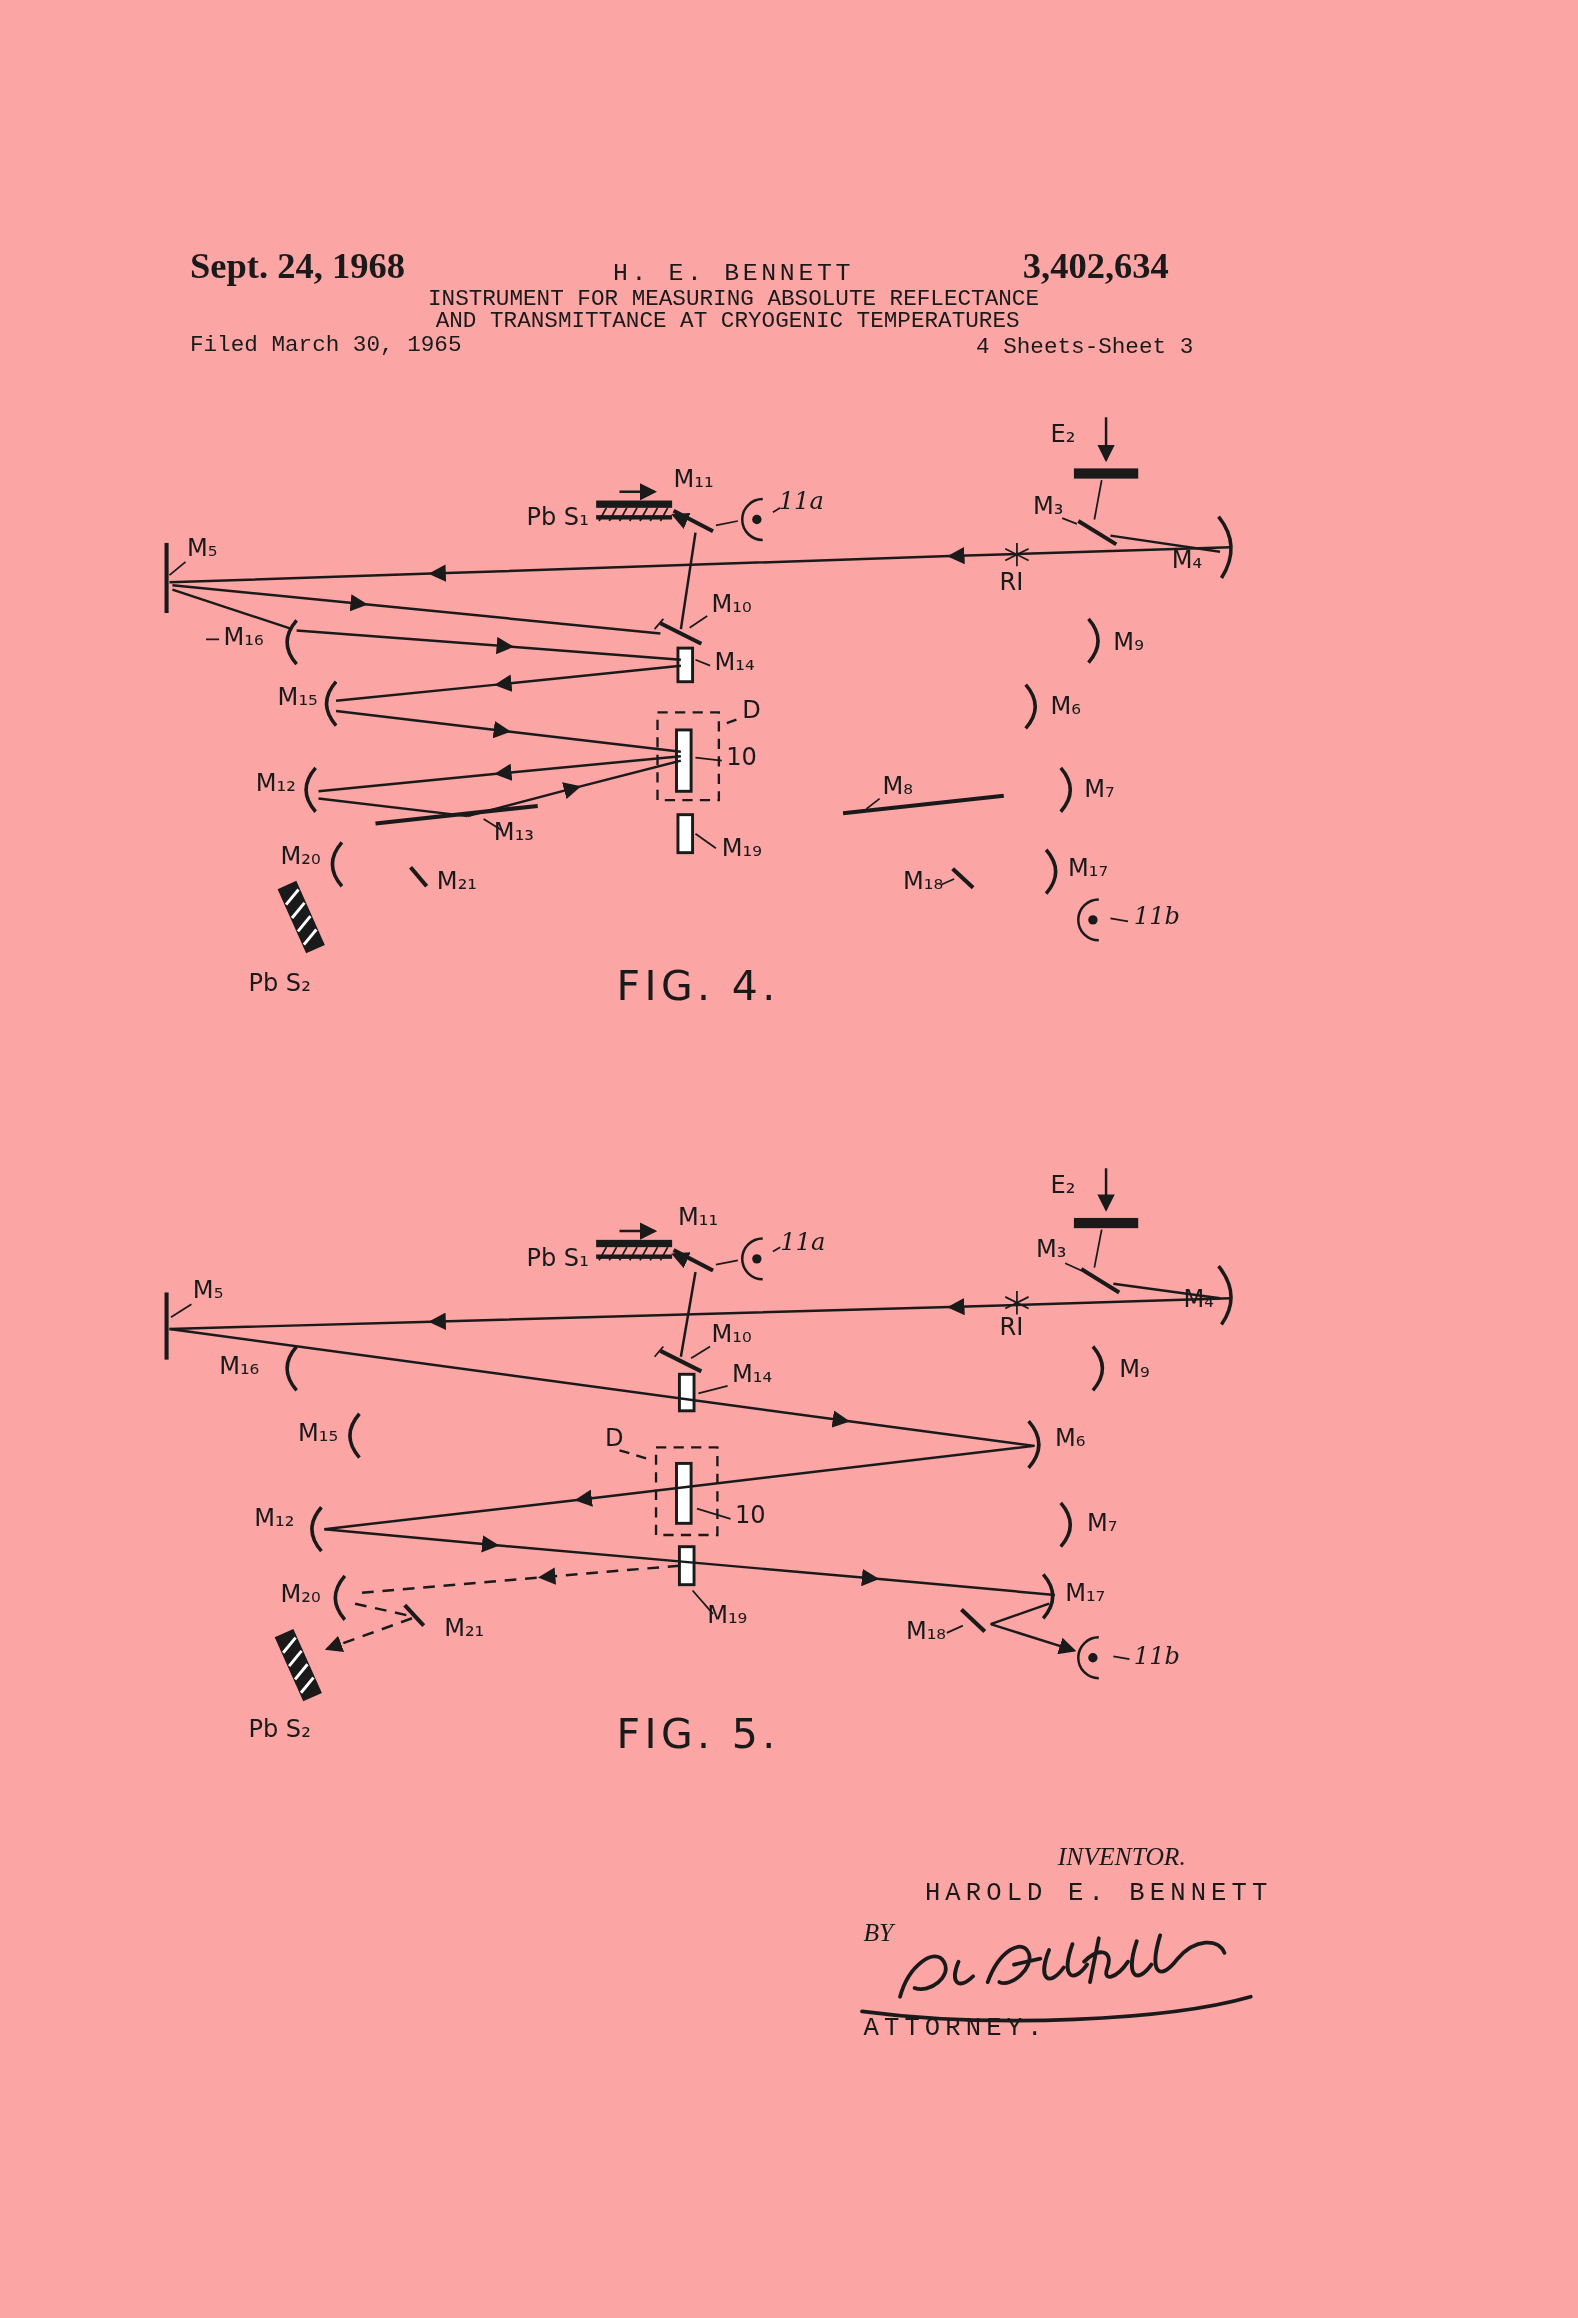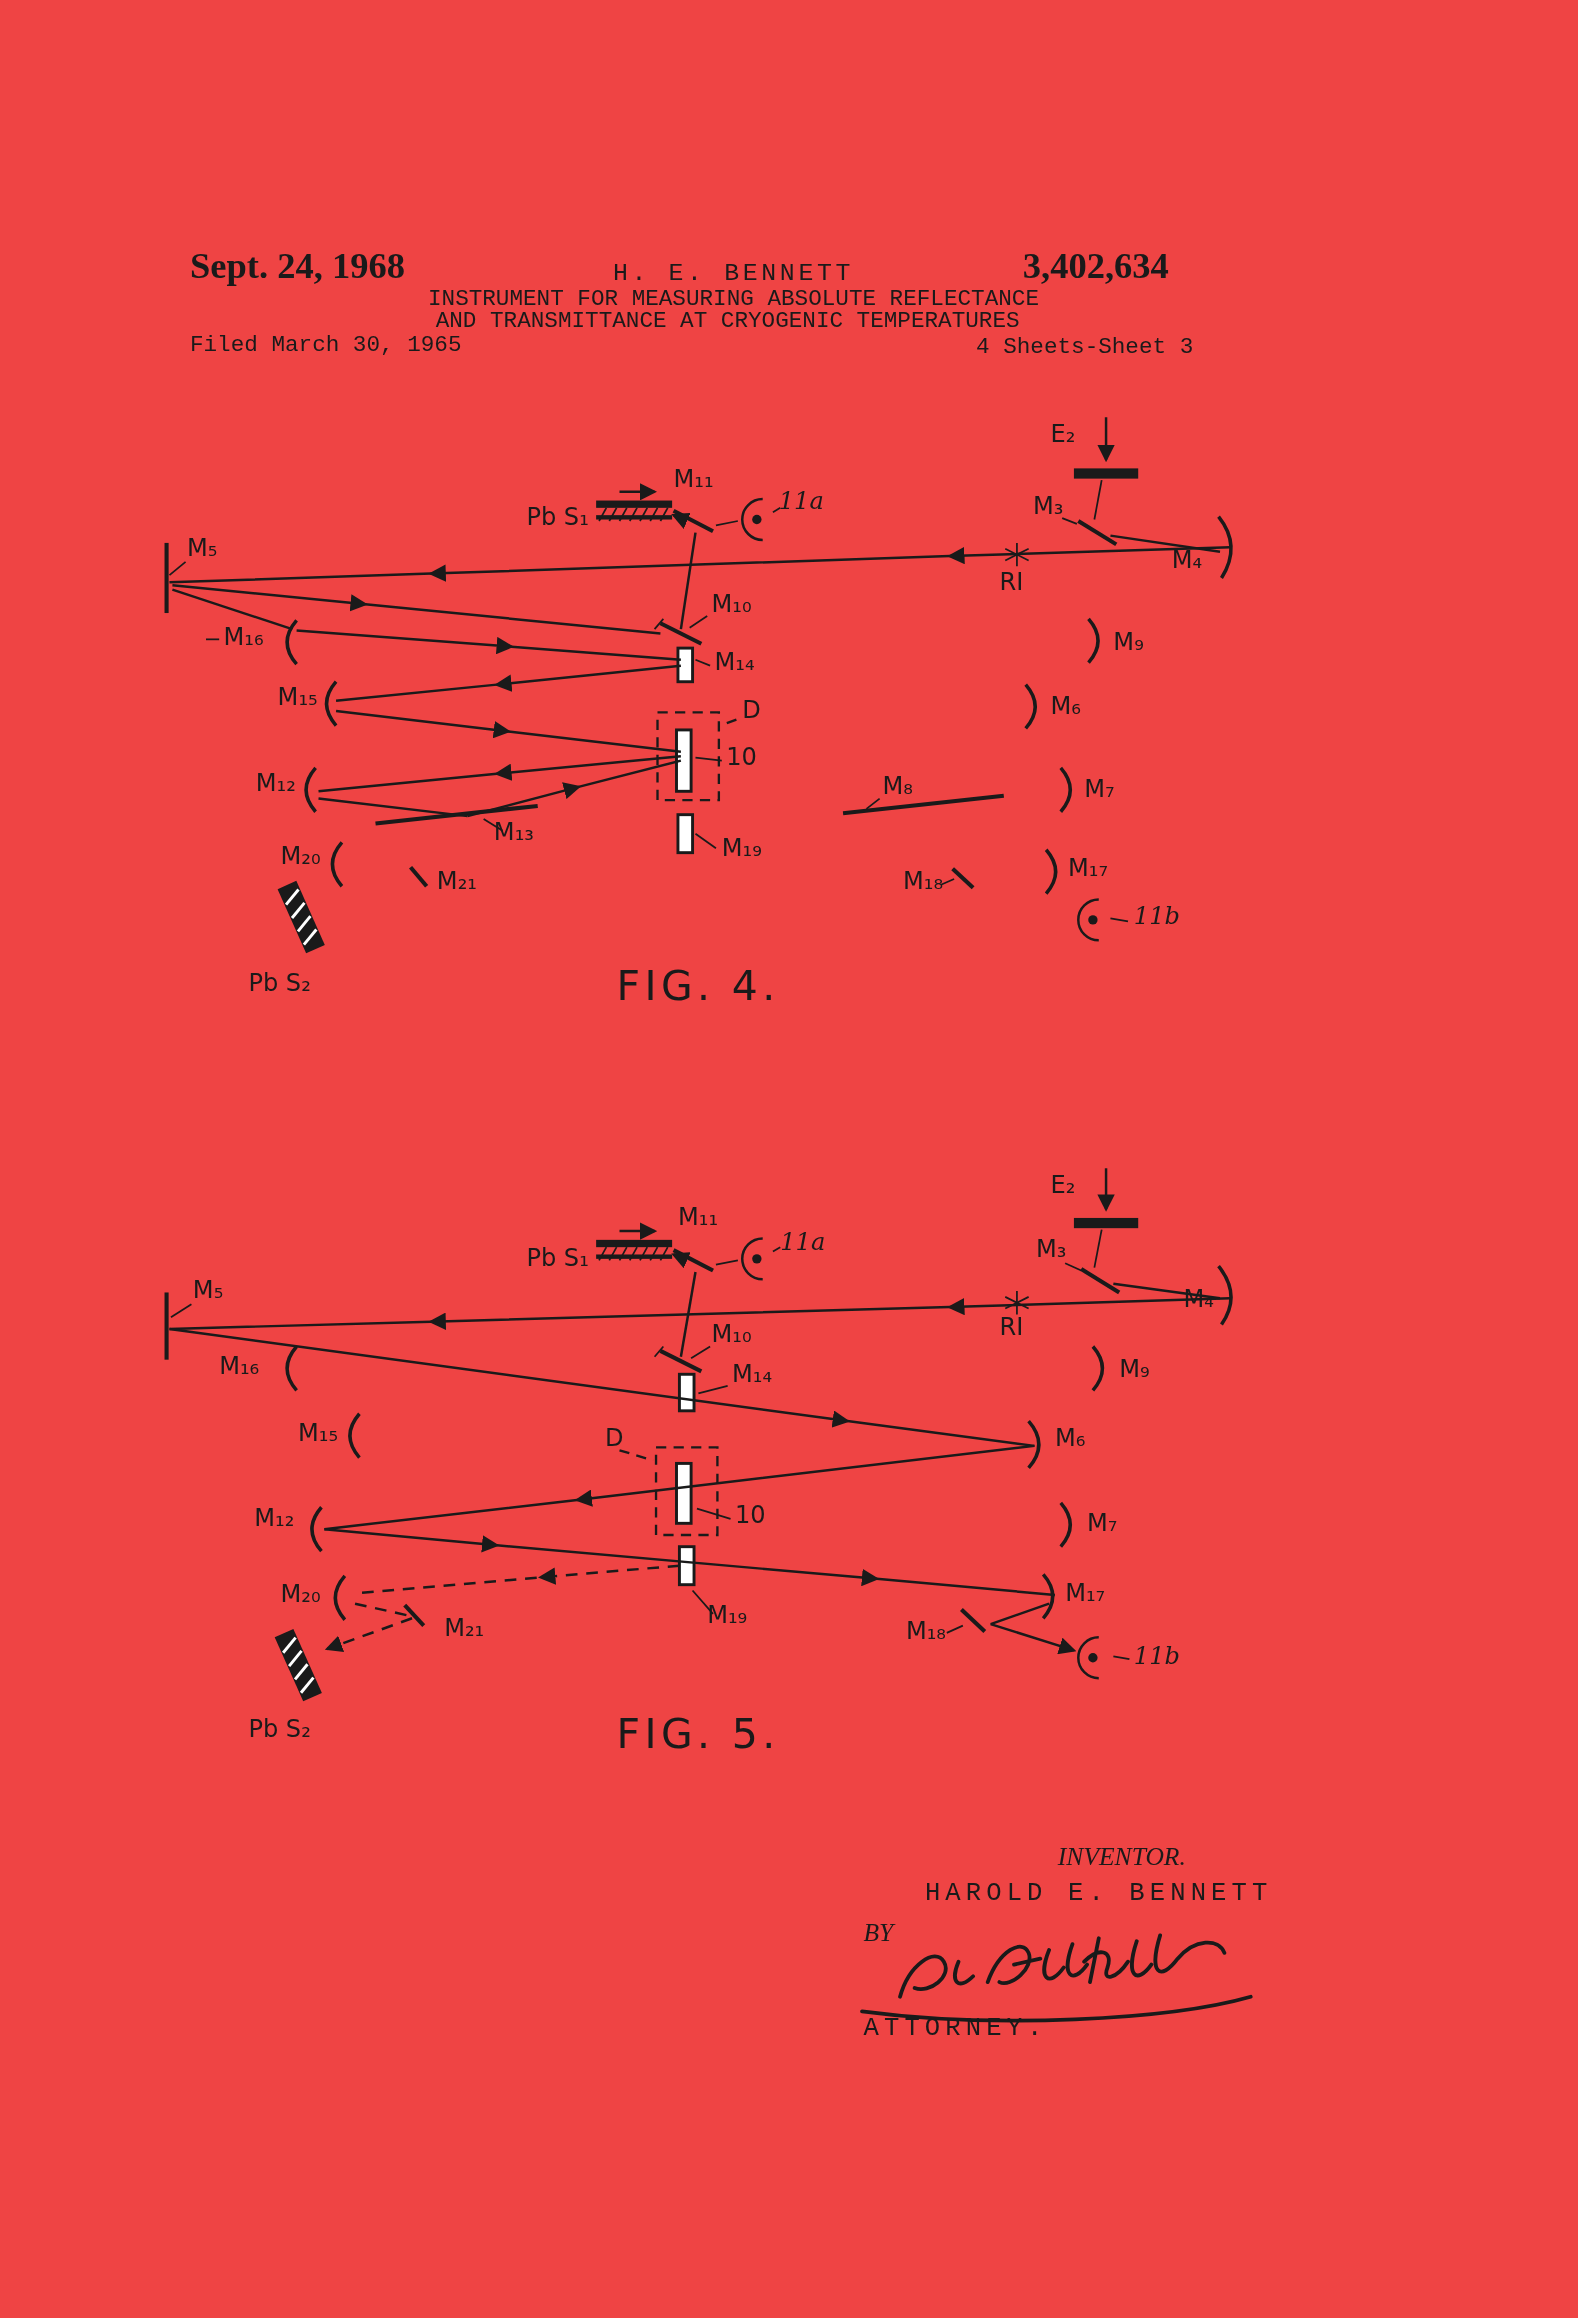--- a/index.html
+++ b/index.html
@@ -1,16 +1,16 @@
 <!DOCTYPE html>
 <html style="font-size:11px"><head>
 <meta charset="utf-8">
 <style>
   html,body{margin:0;padding:0;background:#e8e8e8;}
-  .page{width:1578px;height:2319px;background:#ef4444;position:relative;overflow:hidden;
+  .page{width:1578px;height:2319px;background:#fca5a5;position:relative;overflow:hidden;
         font-family:"DejaVu Sans",sans-serif;}
   svg{display:block;}
   text{fill:#1a1a1a;}
   .ln{stroke:#1a1a1a;stroke-width:1.7;fill:none;}
   .ln-thin{stroke:#1a1a1a;stroke-width:1.2;fill:none;}
   .mir{stroke:#1a1a1a;stroke-width:2.8;fill:none;}
   .mir-arc{stroke:#1a1a1a;stroke-width:2.4;fill:none;}
   .box{stroke:#1a1a1a;stroke-width:2;fill:#ffffff;}
   .dash{stroke-dasharray:8 6;}
   .dashbox{stroke:#1a1a1a;stroke-width:1.6;fill:none;stroke-dasharray:7 5;}

